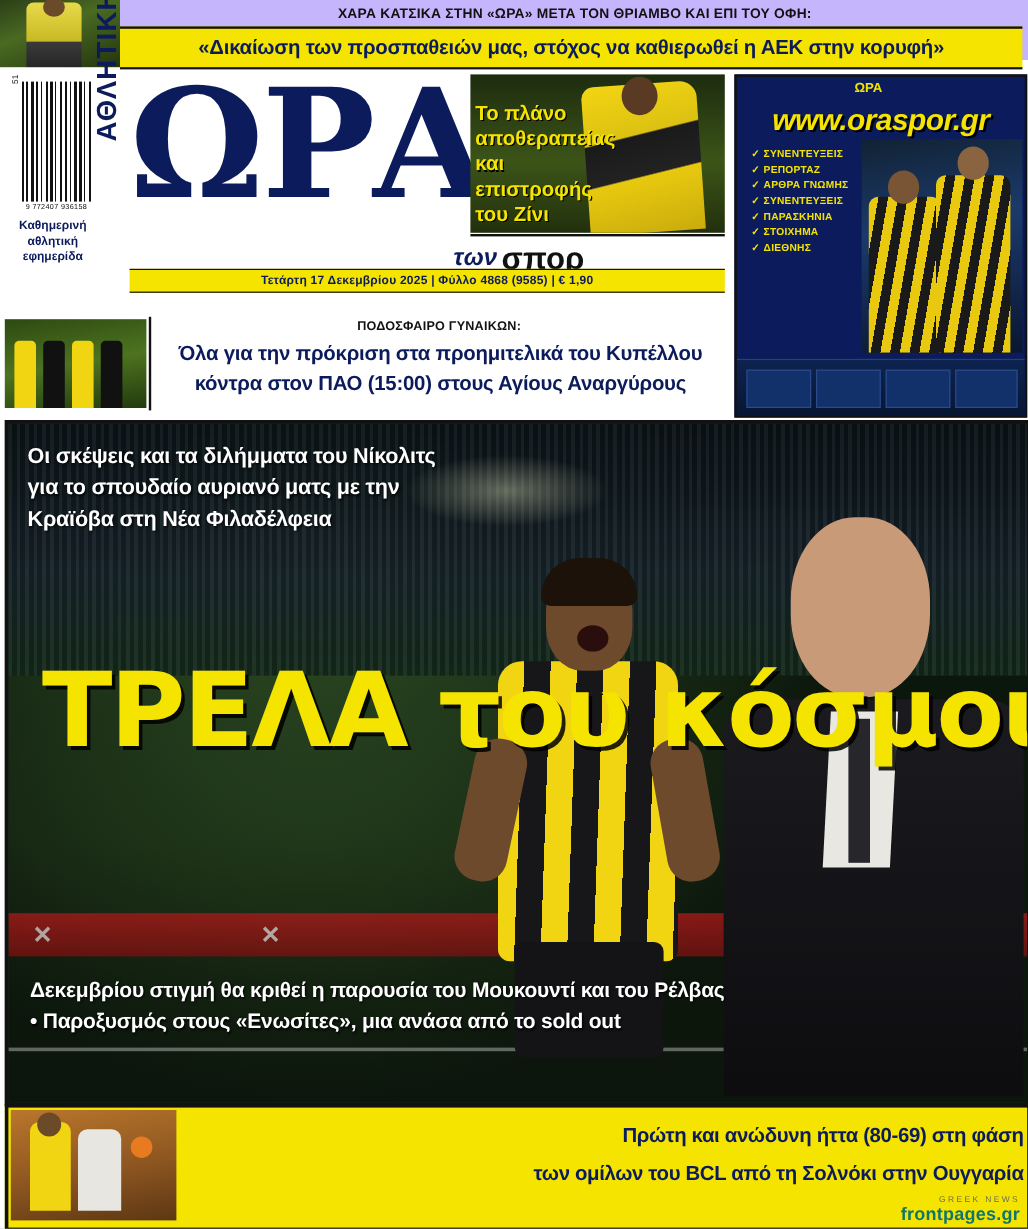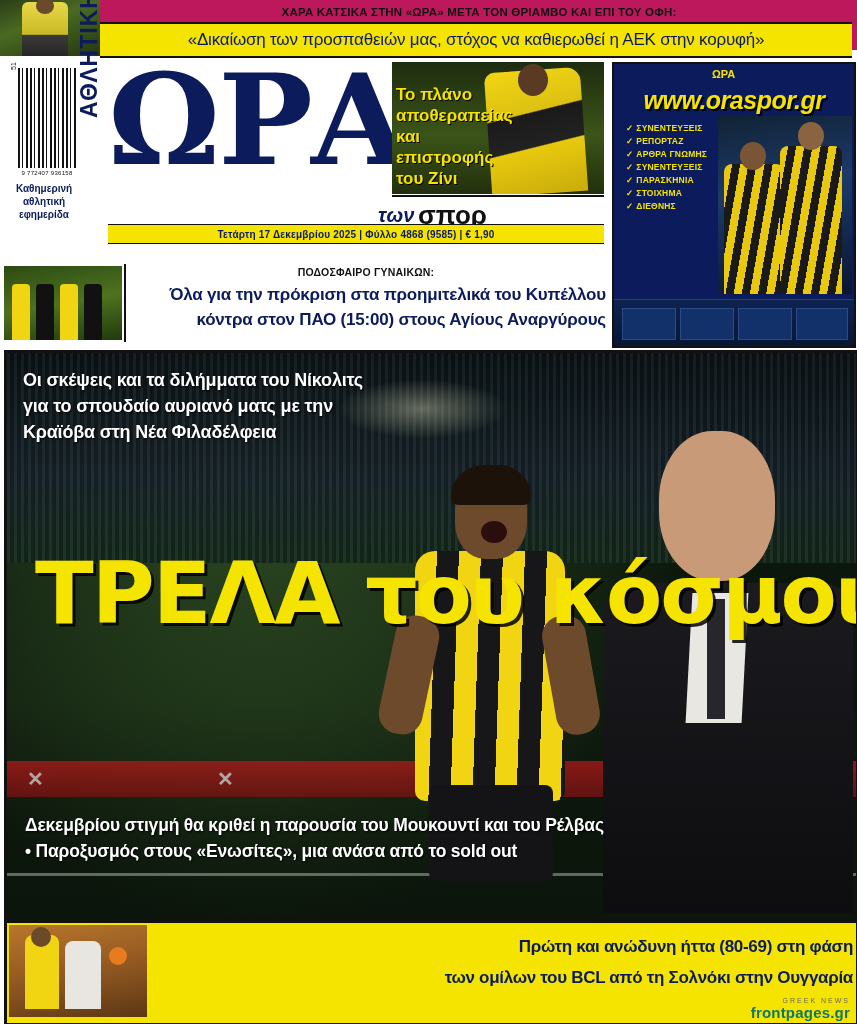--- a/index.html
+++ b/index.html
@@ -6,31 +6,31 @@
   body{
     width:857px;height:1024px;
     background:#ffffff;
     font-family:"Liberation Sans", sans-serif;
     overflow:hidden;
     position:relative;
   }
   .page{position:relative;width:857px;height:1024px;background:#fff;}
 
   
-  .topstrip{position:absolute;left:0;top:0;width:857px;height:50px;background:#be185d;}
+  .topstrip{position:absolute;left:0;top:0;width:857px;height:50px;background:#c4b5fd;}
   .top-kicker{
     position:absolute;left:108px;top:4px;width:742px;height:17px;
     text-align:center;font-size:11.5px;font-weight:bold;color:#111;
     letter-spacing:.2px;line-height:17px;
   }
   .top-headline{
     position:absolute;left:100px;top:22px;width:752px;height:32px;
     background:#f5e400;border-top:2px solid #111;border-bottom:2px solid #111;
     display:flex;align-items:center;justify-content:center;
-    font-size:17px;font-weight:normal;color:#0b1b5c;letter-spacing:-.2px;
+    font-size:17px;font-weight:bold;color:#0b1b5c;letter-spacing:-.2px;
   }
   .top-photo{
     position:absolute;left:0;top:0;width:100px;height:56px;
     background:linear-gradient(160deg,#2c3e17 0%,#4a6a22 40%,#24350f 100%);
     overflow:hidden;
   }
   .top-photo .ref{
     position:absolute;left:22px;top:2px;width:46px;height:54px;
     background:linear-gradient(180deg,#e7d94a 0%,#c9b924 60%,#3a3a3a 61%,#262626 100%);
     border-radius:6px 6px 0 0;
@@ -135,21 +135,21 @@
   .wstrip-photo .pp:nth-child(1){left:8px;}
   .wstrip-photo .pp:nth-child(2){left:32px;background:#111;}
   .wstrip-photo .pp:nth-child(3){left:56px;}
   .wstrip-photo .pp:nth-child(4){left:80px;background:#111;}
   .wstrip-body{position:absolute;left:124px;top:2px;width:480px;height:78px;border-left:2px solid #111;}
   .wstrip-kicker{
     position:absolute;left:0;top:2px;width:480px;text-align:center;
     font-size:10.5px;font-weight:bold;color:#111;letter-spacing:.2px;
   }
   .wstrip-head{
-    position:absolute;left:2px;top:18px;width:478px;text-align:right;
+    position:absolute;left:2px;top:18px;width:478px;text-align:center;
     font-size:17px;font-weight:bold;color:#0b1b5c;line-height:25px;letter-spacing:-.2px;
   }
 
   
   .main{
     position:absolute;left:4px;top:350px;width:849px;height:566px;
     border:3px solid #111;overflow:hidden;
     background:#0c1014;
   }
   .pitch{

